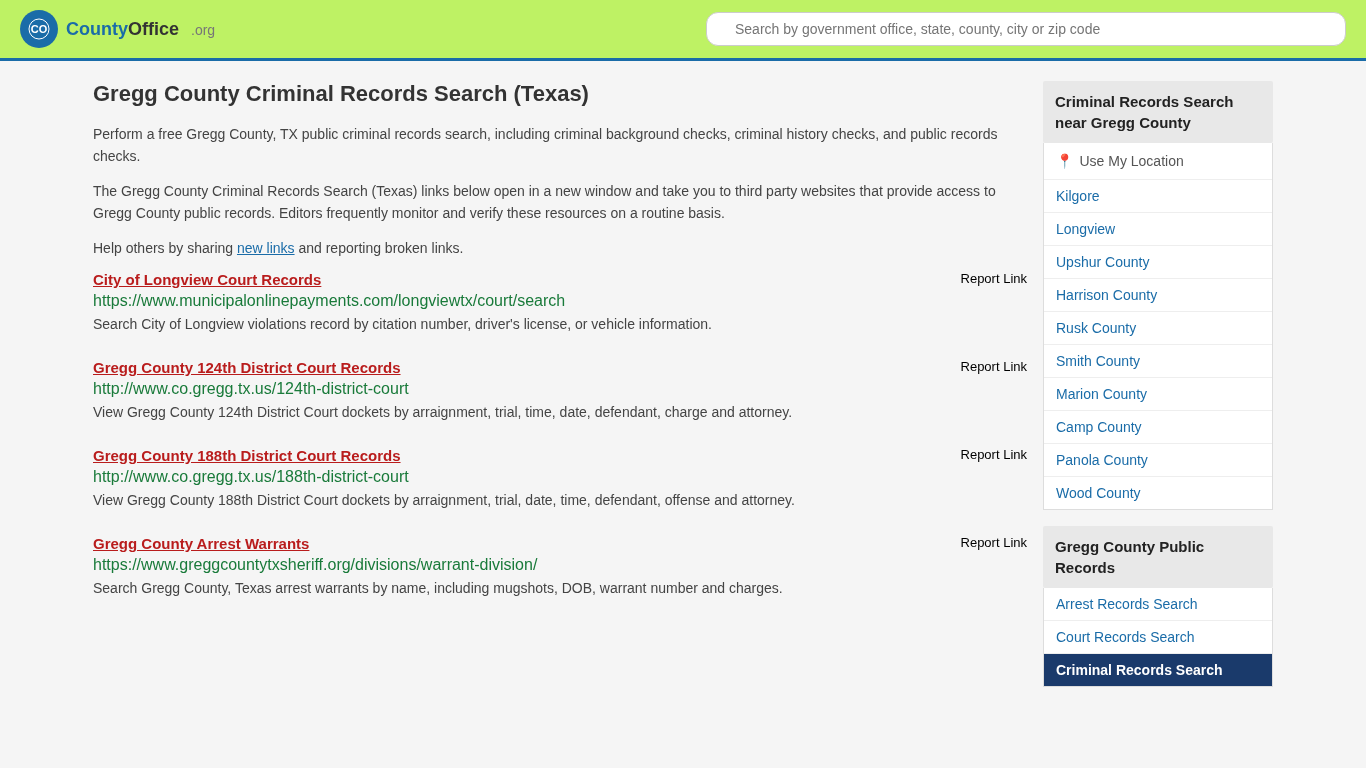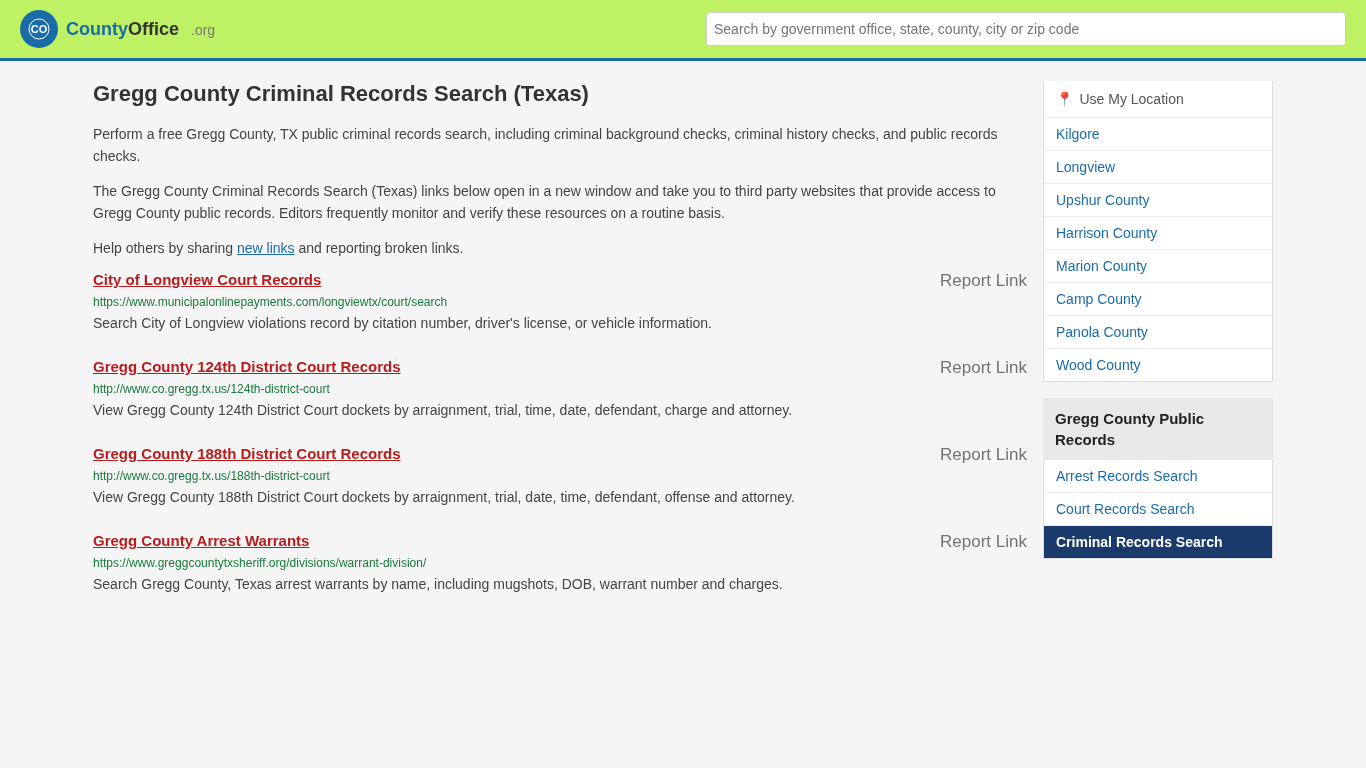--- a/index.html
+++ b/index.html
@@ -32,23 +32,23 @@
       font-size: 18px;
       font-weight: bold;
     }
     .search-box {
       flex: 1;
       max-width: 640px;
       margin-left: auto;
     }
     .search-box input {
       width: 100%;
-      padding: 8px 7px;
+      padding: 8px 28px;
       border: 1px solid #ccc;
-      border-radius: 4px;
+      border-radius: 12px;
       font-size: 14px;
       color: #999;
       outline: none;
     }
 
     
     .container {
       max-width: 1220px;
       margin: 0 auto;
       padding: 20px 20px;
@@ -111,28 +111,28 @@
       margin-bottom: 4px;
     }
     .record-title {
       font-size: 15px;
       font-weight: bold;
       color: #b91c1c;
       text-decoration: underline;
       cursor: pointer;
     }
     .report-link {
-      font-size: 17px;
-      color: #737373;
+      font-size: 13px;
+      color: #000000;
       white-space: nowrap;
       margin-left: 8px;
       cursor: pointer;
     }
     .record-url {
-      font-size: 12px;
+      font-size: 16px;
       color: #197a3a;
       margin-bottom: 4px;
     }
     .record-desc {
       font-size: 14px;
       color: #444;
       line-height: 1.5;
     }
 
     
@@ -251,29 +251,32 @@
       <div class="record-url">https://www.greggcountytxsheriff.org/divisions/warrant-division/</div>
       <div class="record-desc">Search Gregg County, Texas arrest warrants by name, including mugshots, DOB, warrant number and charges.</div>
     </div>
       </div>
 
   </div>
 
   <aside class="sidebar">
 
     <div class="sidebar-section">
+      <div class="sidebar-header">Criminal Records Search near Gregg County</div>
       <div class="sidebar-list" id="nearby-list">
           <div class="sidebar-item use-location">
             <span class="location-icon">📍</span>
             <a href="#">Use My Location</a>
           </div>
           <div class="sidebar-item"><a href="#">Kilgore</a></div>
           <div class="sidebar-item"><a href="#">Longview</a></div>
           <div class="sidebar-item"><a href="#">Upshur County</a></div>
           <div class="sidebar-item"><a href="#">Harrison County</a></div>
+          <div class="sidebar-item"><a href="#">Rusk County</a></div>
+          <div class="sidebar-item"><a href="#">Smith County</a></div>
           <div class="sidebar-item"><a href="#">Marion County</a></div>
           <div class="sidebar-item"><a href="#">Camp County</a></div>
           <div class="sidebar-item"><a href="#">Panola County</a></div>
           <div class="sidebar-item"><a href="#">Wood County</a></div>
         </div>
     </div>
 
     <div class="sidebar-section">
       <div class="sidebar-header">Gregg County Public Records</div>
       <div class="sidebar-list" id="public-records-list">

